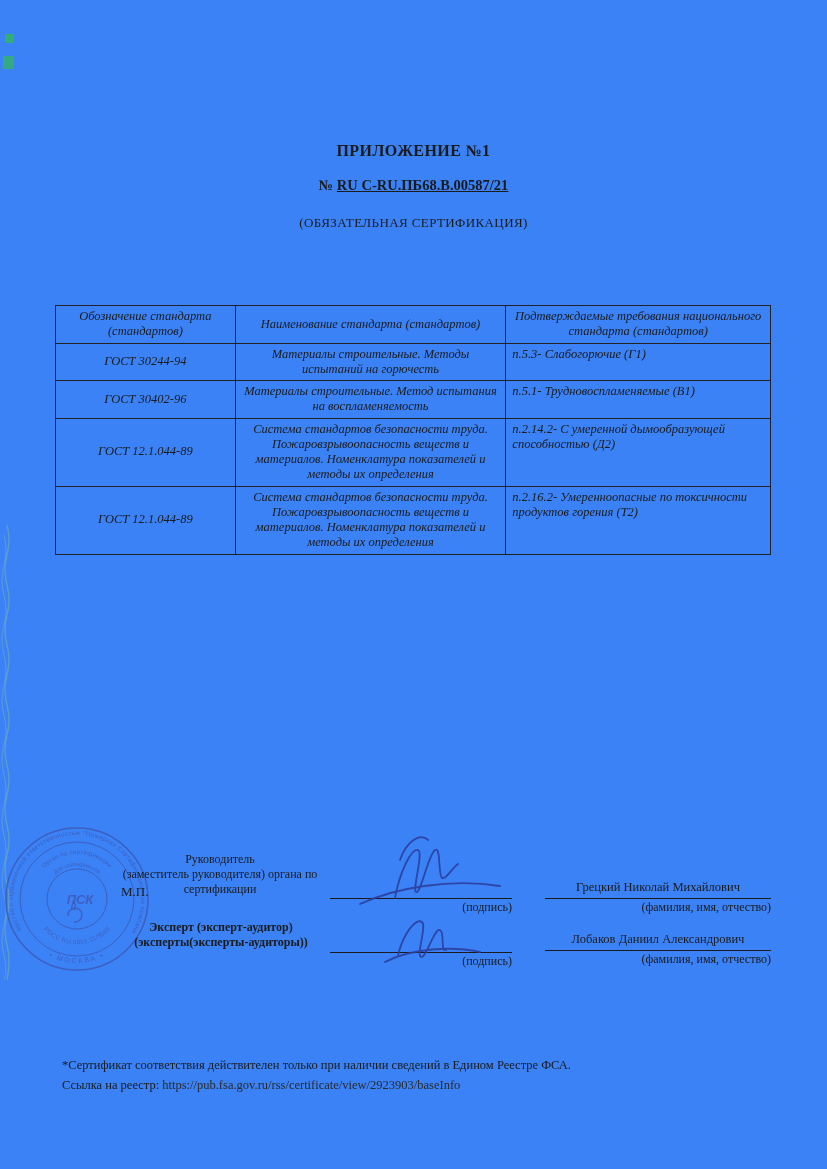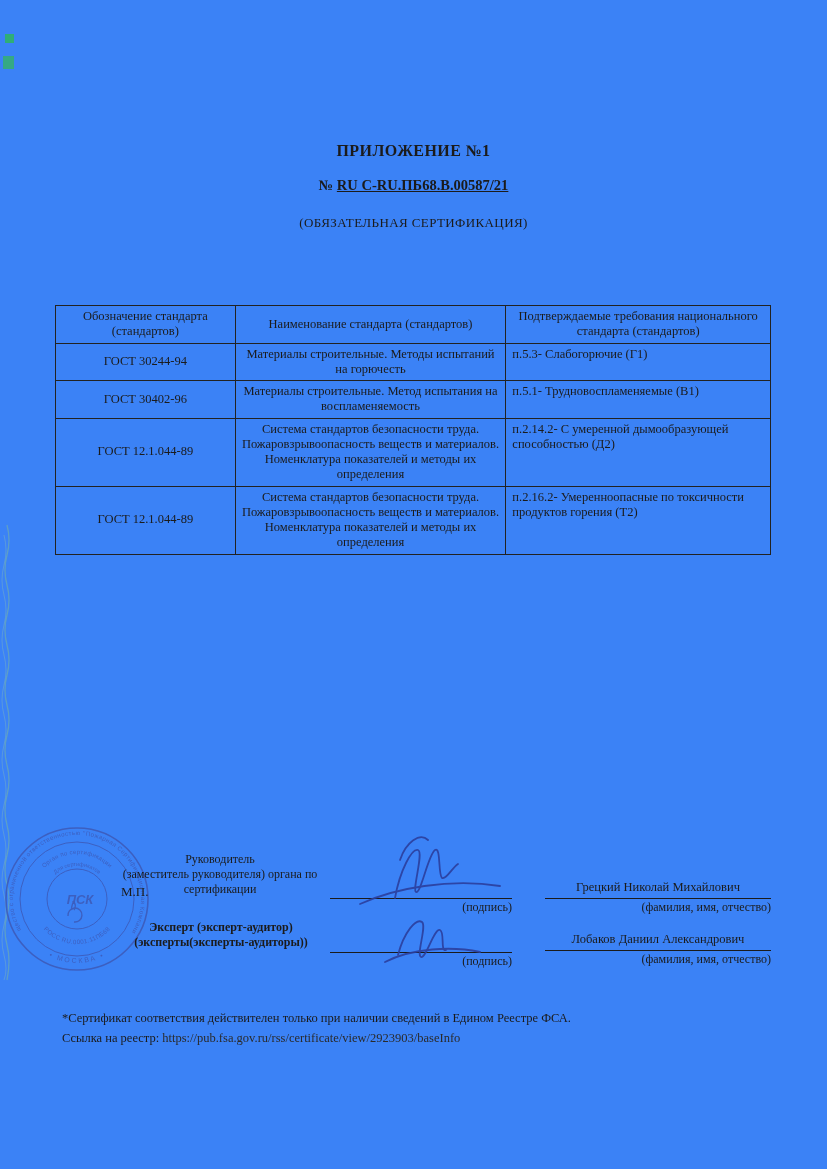--- a/index.html
+++ b/index.html
@@ -22,21 +22,21 @@
   .header { position:absolute; top:142px; left:0; width:100%; text-align:center; }
   .t1 { font-size:16px; font-weight:bold; letter-spacing:.4px; }
   .t2 { margin-top:25px; font-size:15px; font-weight:bold; letter-spacing:.4px; }
   .num { margin-top:17px; font-size:14.5px; font-weight:bold; }
   .num .u { text-decoration:underline; }
   .sub { margin-top:21px; font-size:13px; letter-spacing:.4px; }
 
   
   .cert-table {
     position:absolute; top:305px; left:55px; width:716px;
-    border-collapse:collapse; font-size:12.5px; line-height:1.22;
+    border-collapse:collapse; font-size:12.5px; line-height:1.22;font-style:italic;
   }
   .cert-table col.c1 { width:180px; }
   .cert-table col.c2 { width:271px; }
   .cert-table col.c3 { width:265px; }
   .cert-table th, .cert-table td { border:1px solid #222; padding:3px 6px; }
   .cert-table th { font-weight:normal; text-align:center; vertical-align:middle; }
   .cert-table td.cell-standard { text-align:center; vertical-align:middle; }
   .cert-table td.cell-name { text-align:center; vertical-align:middle; }
   .cert-table td.cell-req { text-align:left; vertical-align:top; }
   tr.h-hd { height:36px; }
@@ -58,21 +58,21 @@
   .cap-s1 { left:330px; top:80px;  width:182px; }
   .cap-n1 { left:545px; top:80px;  width:226px; }
   .cap-s2 { left:330px; top:134px; width:182px; }
   .cap-n2 { left:545px; top:132px; width:226px; }
   .fio { position:absolute; width:226px; left:545px; text-align:center; font-size:12.5px; }
   .fio1 { top:60px; }
   .fio2 { top:112px; }
   .signatures { position:absolute; left:300px; top:0; width:240px; height:170px; }
 
   
-  .footer { position:absolute; left:62px; top:1008px; font-size:12.5px; line-height:1.6; }
+  .footer { position:absolute; left:62px; top:1055px; font-size:12.5px; line-height:1.6; }
   .link { color:#2a2a2a; cursor:pointer; }
 </style>
 </head>
 <body>
 
 <div class="page">
 
   <div class="mark mark1"></div>
   <div class="mark mark2"></div>
 

